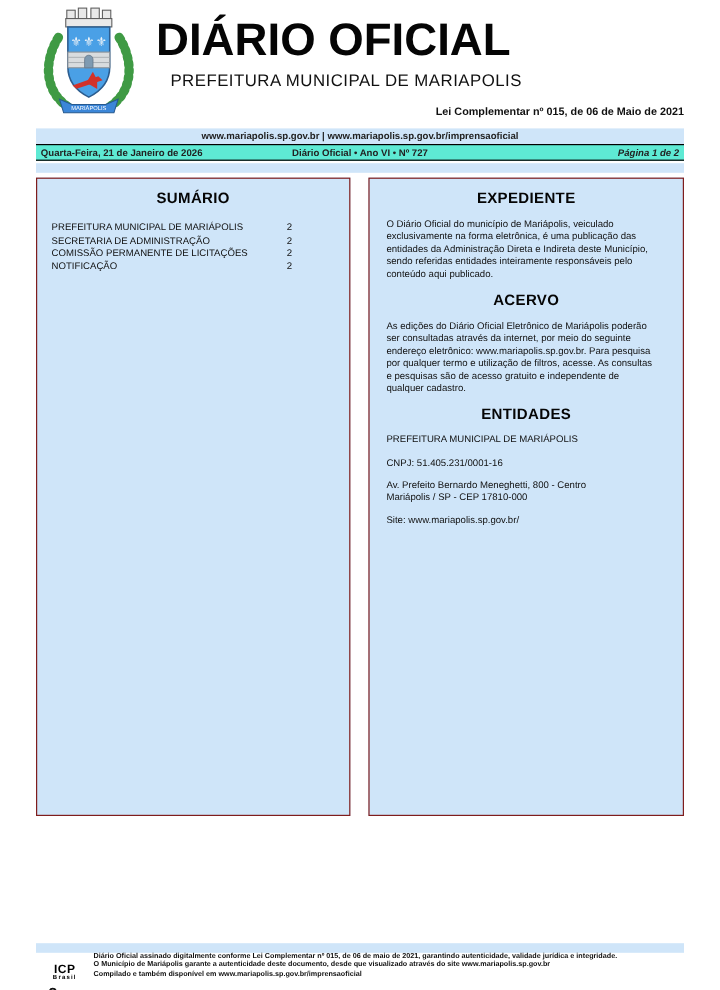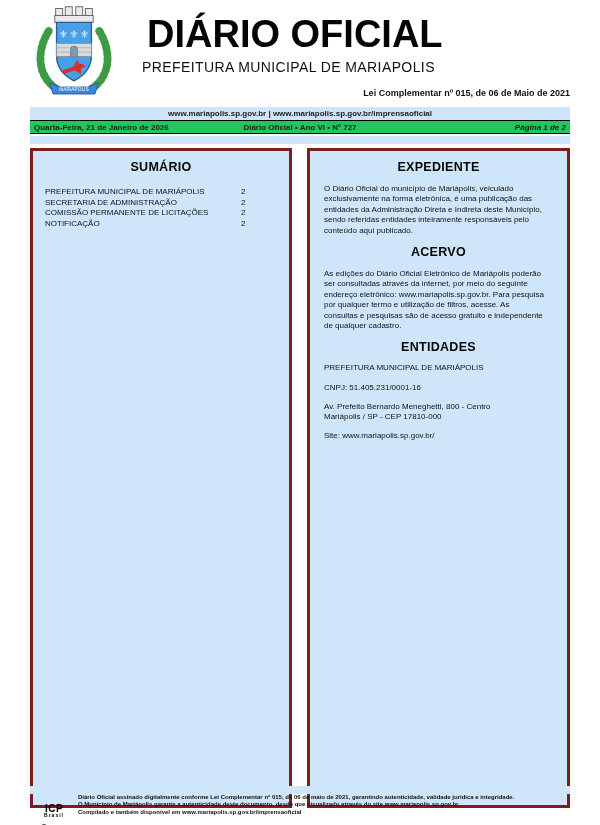--- a/index.html
+++ b/index.html
@@ -3,50 +3,50 @@
 <meta charset="utf-8">
 <style>
   html,body{margin:0;padding:0;background:#ffffff;}
   .page{
     position:relative;width:600px;height:825px;background:#fff;overflow:hidden;
     font-family:"Liberation Sans", sans-serif;color:#000;
   }
   
   .crest{position:absolute;left:30px;top:5px;width:88px;height:96px;}
   .m-title{
-    position:absolute;left:147px;top:13px;font-size:38px;font-weight:bold;
+    position:absolute;left:130px;top:13px;font-size:38px;font-weight:bold;
     letter-spacing:0px;white-space:nowrap;color:#050505;
   }
   .m-sub{
     position:absolute;left:142px;top:59px;font-size:14px;font-weight:normal;
     letter-spacing:.4px;white-space:nowrap;color:#111;
   }
   .law-line{
     position:absolute;right:30px;top:88px;font-size:9px;font-weight:bold;color:#111;
   }
   
   .urlbar{
     position:absolute;left:30px;width:540px;top:107px;height:13px;
     background:var(--blue);text-align:center;font-size:8px;font-weight:bold;
     line-height:13px;color:#222;
   }
   .inforow{
     position:absolute;left:30px;width:540px;top:120px;height:14px;
-    background:#22c55e;border-top:1px solid #000;border-bottom:1px solid #000;
+    background:#5eead4;border-top:1px solid #000;border-bottom:1px solid #000;
     box-sizing:border-box;display:flex;align-items:center;
     font-size:8px;font-weight:bold;color:#222;
   }
   .inforow .cell-left{flex:1;text-align:left;padding-left:4px;}
   .inforow .cell-mid{flex:1;text-align:center;}
   .inforow .cell-right{flex:1;text-align:right;padding-right:4px;font-style:italic;}
   .bar2{position:absolute;left:30px;width:540px;top:136px;height:8px;background:var(--blue);}
   
   .box{
-    position:absolute;top:148px;height:660px;background:var(--blue);
-    border:3px solid #7f1d1d;box-sizing:border-box;
+    position:absolute;top:148px;height:532px;background:var(--blue);
+    border:1px solid #7f1d1d;box-sizing:border-box;
   }
   .box-left{left:30px;width:262px;}
   .box-right{left:307px;width:263px;}
   .box h2{
     margin:9px 0 0 0;text-align:center;font-size:12.5px;font-weight:bold;
     letter-spacing:.3px;color:#050505;
   }
   .toc{margin:13px 12px 0 12px;font-size:8px;line-height:10.5px;color:#111;}
   .toc-row{display:flex;align-items:flex-start;}
   .toc-label{width:196px;}

